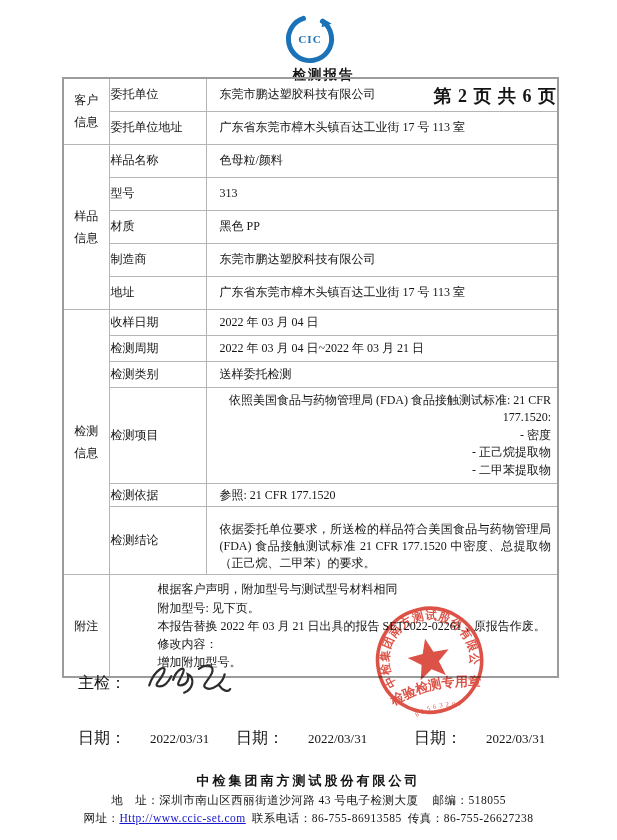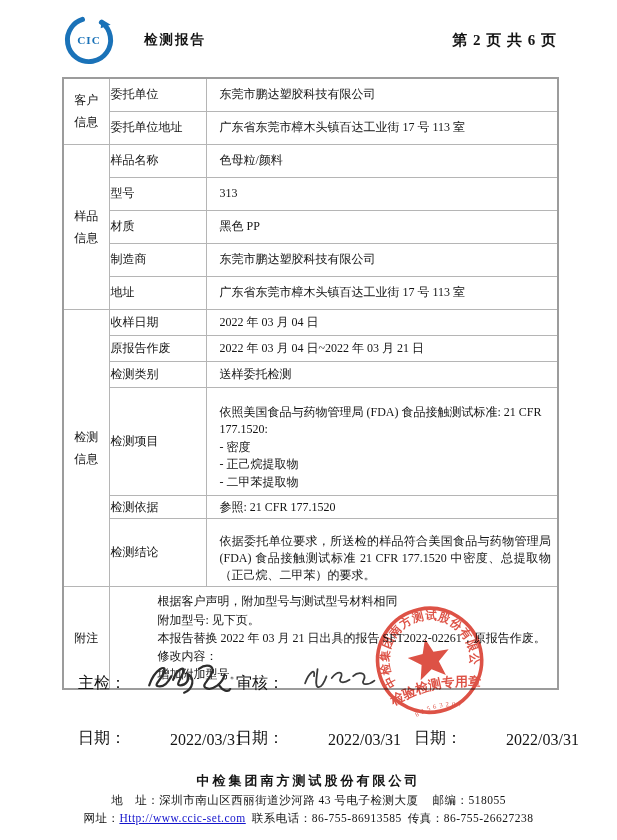--- a/index.html
+++ b/index.html
@@ -4,57 +4,57 @@
 <style>
   * { margin:0; padding:0; box-sizing:border-box; }
   html,body { background:#ffffff; }
   .page {
     position:relative; width:617px; height:840px; background:#fff;
     font-family:"Liberation Serif","DejaVu Serif",serif; color:#141414;
     overflow:hidden; margin:0 auto;
   }
   
   .header { position:absolute; top:12px; left:62px; width:495px; height:56px;
-            display:flex; align-items:center; }
+            display:flex; align-items:center;flex-direction:column; }
   .logo-box { width:54px; height:54px; flex:0 0 54px; }
   .hdr-title { font-size:13.5px; font-weight:bold; letter-spacing:2px; margin-left:28px; }
   .hdr-no { font-size:12.5px; font-weight:bold; margin-left:46px; white-space:nowrap; }
-  .hdr-page { font-size:15px; font-weight:bold; margin-left:auto; white-space:nowrap; letter-spacing:1px; }
+  .hdr-page { font-size:18px; font-weight:bold; margin-left:auto; white-space:nowrap; letter-spacing:1px; }
   
   table.report {
     position:absolute; top:77px; left:62px; width:495px;
     border-collapse:collapse; table-layout:fixed;
     border:2px solid #9c9c9c; font-size:12px;
   }
   table.report td { border:1px solid #b5b5b5; vertical-align:middle; }
   td.sb { border-top:2px solid #9c9c9c; }
   td.sec { text-align:center; }
   .seclabel { display:inline-block; width:2em; line-height:22px; text-align:center; }
   td.f { padding-left:1px; }
   td.v { padding-left:13px; padding-right:6px; }
   .h33 { height:33px; }
   .h26 { height:26px; }
   .h23 { height:23px; }
-  td.multi { padding-top:16px; padding-bottom:4px; }
+  td.multi { padding-top:4px; padding-bottom:4px;text-align:right; }
   td.multi div { line-height:17.5px; }
   td.concl { padding-top:14px; padding-bottom:3px; }
   td.concl p { line-height:16.8px; text-align:justify; }
   td.notes { padding-top:5px; padding-bottom:5px;padding-left:48px; }
   td.notes div { line-height:18.2px; }
   
   .signatures { position:absolute; top:652px; left:62px; width:495px; }
   .sign-row { display:flex; height:62px; align-items:center; }
   .sign-col { display:flex; align-items:center; }
   .c1 { width:170px; } .c2 { width:170px; } .c3 { width:155px; }
   .role { font-size:16px; white-space:nowrap; }
   .c1 .role { margin-left:16px; } .c2 .role { margin-left:4px; } .c3 .role { margin-left:12px; }
   .sig { margin-left:14px; margin-top:-10px; }
   .date-row { display:flex; margin-top:14px; }
-  .date-col { display:flex; align-items:flex-end;gap:32px; }
-  .dval { font-size:16px; margin-left:12px; }
+  .date-col { display:flex; align-items:center; }
+  .dval { font-size:13px; margin-left:24px; }
   
   .stamp { position:absolute; left:355px; top:586px; width:152px; height:152px;
            transform:rotate(-12deg); opacity:.88; mix-blend-mode:multiply; pointer-events:none; }
   
   .footer { position:absolute; top:772px; left:0; width:617px; text-align:center; }
   .f-company { font-size:13px; font-weight:bold; letter-spacing:3px; }
   .f-line { font-size:11.5px; margin-top:3px; letter-spacing:.5px; }
   .f-link { color:#1414cc; text-decoration:underline; }
   .gap { display:inline-block; width:14px; }
 </style>
@@ -114,21 +114,21 @@
         <td class="f h33">地址</td>
         <td class="v h33">广东省东莞市樟木头镇百达工业街 17 号 113 室</td>
       </tr>
 
       <tr>
         <td class="sec sb" rowspan="6"><span class="seclabel">检测信息</span></td>
         <td class="f h26 sb">收样日期</td>
         <td class="v h26 sb">2022 年 03 月 04 日</td>
       </tr>
       <tr>
-        <td class="f h26">原报告作废</td>
+        <td class="f h26">检测周期</td>
         <td class="v h26">2022 年 03 月 04 日~2022 年 03 月 21 日</td>
       </tr>
       <tr>
         <td class="f h26">检测类别</td>
         <td class="v h26">送样委托检测</td>
       </tr>
       <tr>
         <td class="f">检测项目</td>
         <td class="v multi">
           <div>依照美国食品与药物管理局 (FDA) 食品接触测试标准: 21 CFR</div>
@@ -164,30 +164,20 @@
 
   <div class="signatures">
     <div class="sign-row">
       <div class="sign-col c1">
         <span class="role">主检：</span>
         <svg class="sig" width="92" height="44" viewBox="0 0 100 44">
           <g fill="none" stroke="#2d2d2d" stroke-width="2.4" stroke-linecap="round">
             <path d="M10,30 C16,12 30,6 26,16 C23,24 14,30 20,31 C26,32 31,26 34,20"></path>
             <path d="M36,24 C40,12 50,8 47,16 C44,24 38,30 44,30 C50,30 54,24 52,18 C60,22 58,34 48,38"></path>
             <path d="M64,12 C72,6 82,8 78,17 C74,26 66,30 72,33 C79,36 90,28 92,18 M86,30 C90,36 96,38 98,34"></path>
-          </g>
-        </svg>
-      </div>
-      <div class="sign-col c2">
-        <span class="role">审核：</span>
-        <svg class="sig" width="80" height="36" viewBox="0 0 90 36">
-          <g fill="none" stroke="#3a3a3a" stroke-width="2" stroke-linecap="round">
-            <path d="M8,24 C12,12 20,6 18,16 M22,8 C21,18 19,26 22,28 C26,30 30,22 32,16"></path>
-            <path d="M38,18 C44,10 52,10 48,18 C45,24 52,24 58,20"></path>
-            <path d="M62,16 C68,10 78,12 74,20 C70,27 80,26 86,21"></path>
           </g>
         </svg>
       </div>
     </div>
     <div class="date-row">
       <div class="date-col c1">
         <span class="role" style="margin-left:16px">日期：</span>
         <span class="dval">2022/03/31</span>
       </div>
       <div class="date-col c2">

